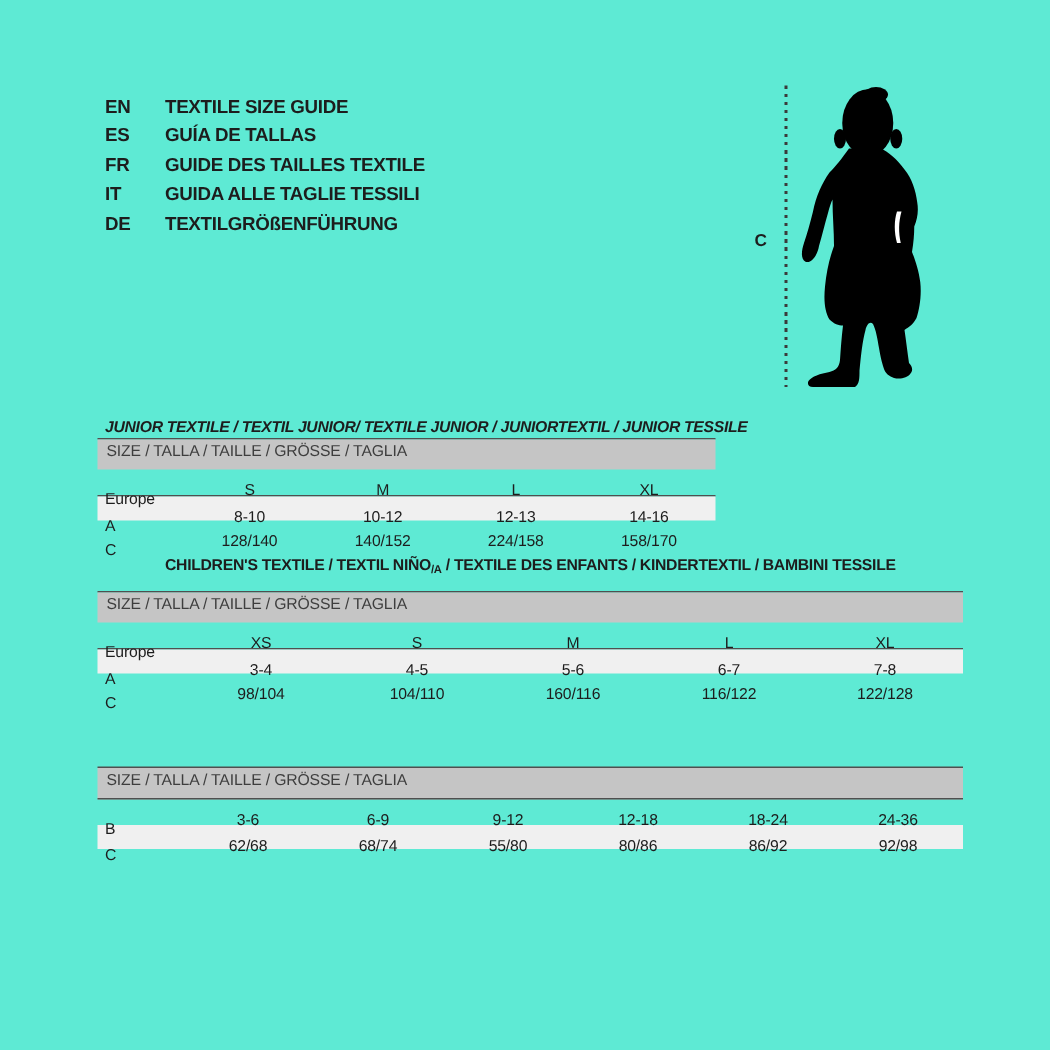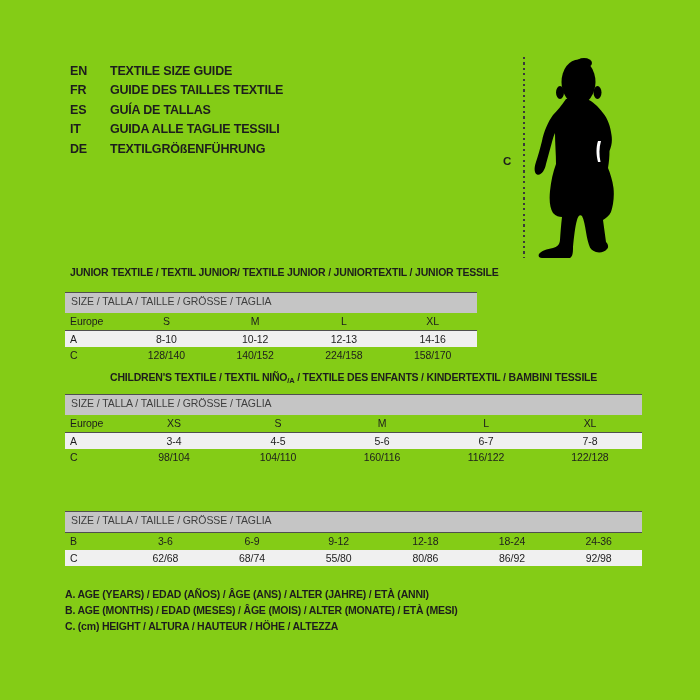--- a/index.html
+++ b/index.html
@@ -1,70 +1,70 @@
 <!DOCTYPE html>
 <html><head>
 <meta charset="utf-8">
 <style>
   html,body{margin:0;padding:0;background:#fff;}
   #canvas{
-    position:relative;width:700px;height:700px;background:#84cc16;overflow:hidden;
+    position:relative;width:700px;height:700px;background:#5eead4;overflow:hidden;
     font-family:"Liberation Sans", sans-serif;color:#1d1d1d;
   }
   
   .lang-block{position:absolute;left:70px;top:62px;font-size:12.5px;font-weight:bold;
     line-height:19.4px;letter-spacing:-0.2px;}
   .lang-row{display:flex;}
   .lang-code{width:40px;}
   
   .height-line{position:absolute;left:523px;top:57px;width:2px;height:201px;
     background:repeating-linear-gradient(to bottom,#3a3a3a 0 2.2px,transparent 2.2px 5.4px);}
   .height-label{position:absolute;left:503px;top:155px;font-size:11.5px;font-weight:bold;}
   .silhouette{position:absolute;left:532px;top:55px;}
   
   .tbl-title{position:absolute;left:70px;font-size:10.5px;font-weight:bold;letter-spacing:-0.2px;}
-  .t1-title{top:266px;}
+  .t1-title{top:279px;font-style:italic;}
   .t2-title{top:371px;margin-left:40px;}
   .t3-title{top:471px;line-height:14.8px;}
   .sub{font-size:7.5px;vertical-align:-2px;}
   
   .size-table{position:absolute;border-top:1.5px solid #4f4f4f;font-size:10.5px;letter-spacing:-0.1px;}
   .t1{left:65px;top:292px;width:412px;}
   .t2{left:65px;top:394px;width:577px;}
   .t3{left:65px;top:511px;width:577px;}
   .thead{background:#c5c5c5;color:#3e3e3e;height:20px;line-height:16px;padding-left:6px;}
   .trow{display:grid;height:16.5px;line-height:16.5px;align-items:center;}
   .t1 .trow{grid-template-columns:57px repeat(4,1fr);}
   .t2 .trow{grid-template-columns:57px repeat(5,1fr);}
   .t3 .trow{grid-template-columns:57px repeat(6,1fr);}
   .cell{text-align:center;}
-  .rlabel{text-align:left;padding-left:5px;}
+  .rlabel{text-align:left;padding-left:5px;margin-top:12px;}
   .sep{border-bottom:1.5px solid #4f4f4f;}
   .alt{background:#f0f0f0;}
   
   .notes{position:absolute;left:65px;top:586px;font-size:10.5px;font-weight:bold;
     line-height:16.2px;letter-spacing:-0.2px;}
 </style>
 </head>
 <body>
 
 <div id="canvas">
 
   <div class="lang-block">
     <div class="lang-row">
       <span class="lang-code">EN</span>
       <span>TEXTILE SIZE GUIDE</span>
     </div>
     <div class="lang-row">
+      <span class="lang-code">ES</span>
+      <span>GUÍA DE TALLAS</span>
+    </div>
+    <div class="lang-row">
       <span class="lang-code">FR</span>
       <span>GUIDE DES TAILLES TEXTILE</span>
-    </div>
-    <div class="lang-row">
-      <span class="lang-code">ES</span>
-      <span>GUÍA DE TALLAS</span>
     </div>
     <div class="lang-row">
       <span class="lang-code">IT</span>
       <span>GUIDA ALLE TAGLIE TESSILI</span>
     </div>
     <div class="lang-row">
       <span class="lang-code">DE</span>
       <span>TEXTILGRÖßENFÜHRUNG</span>
     </div>
   </div>
@@ -162,19 +162,14 @@
       <span class="rlabel">C</span>
       <span class="cell">62/68</span>
       <span class="cell">68/74</span>
       <span class="cell">55/80</span>
       <span class="cell">80/86</span>
       <span class="cell">86/92</span>
       <span class="cell">92/98</span>
     </div>
   </div>
 
-  <div class="notes">
-    <div>A. AGE (YEARS) / EDAD (AÑOS) / ÂGE (ANS) / ALTER (JAHRE) / ETÀ (ANNI)</div>
-    <div>B. AGE (MONTHS) / EDAD (MESES) / ÂGE (MOIS) / ALTER (MONATE) / ETÀ (MESI)</div>
-    <div>C. (cm) HEIGHT / ALTURA / HAUTEUR / HÖHE / ALTEZZA</div>
-  </div>
 
 </div>
 
 </body></html>

